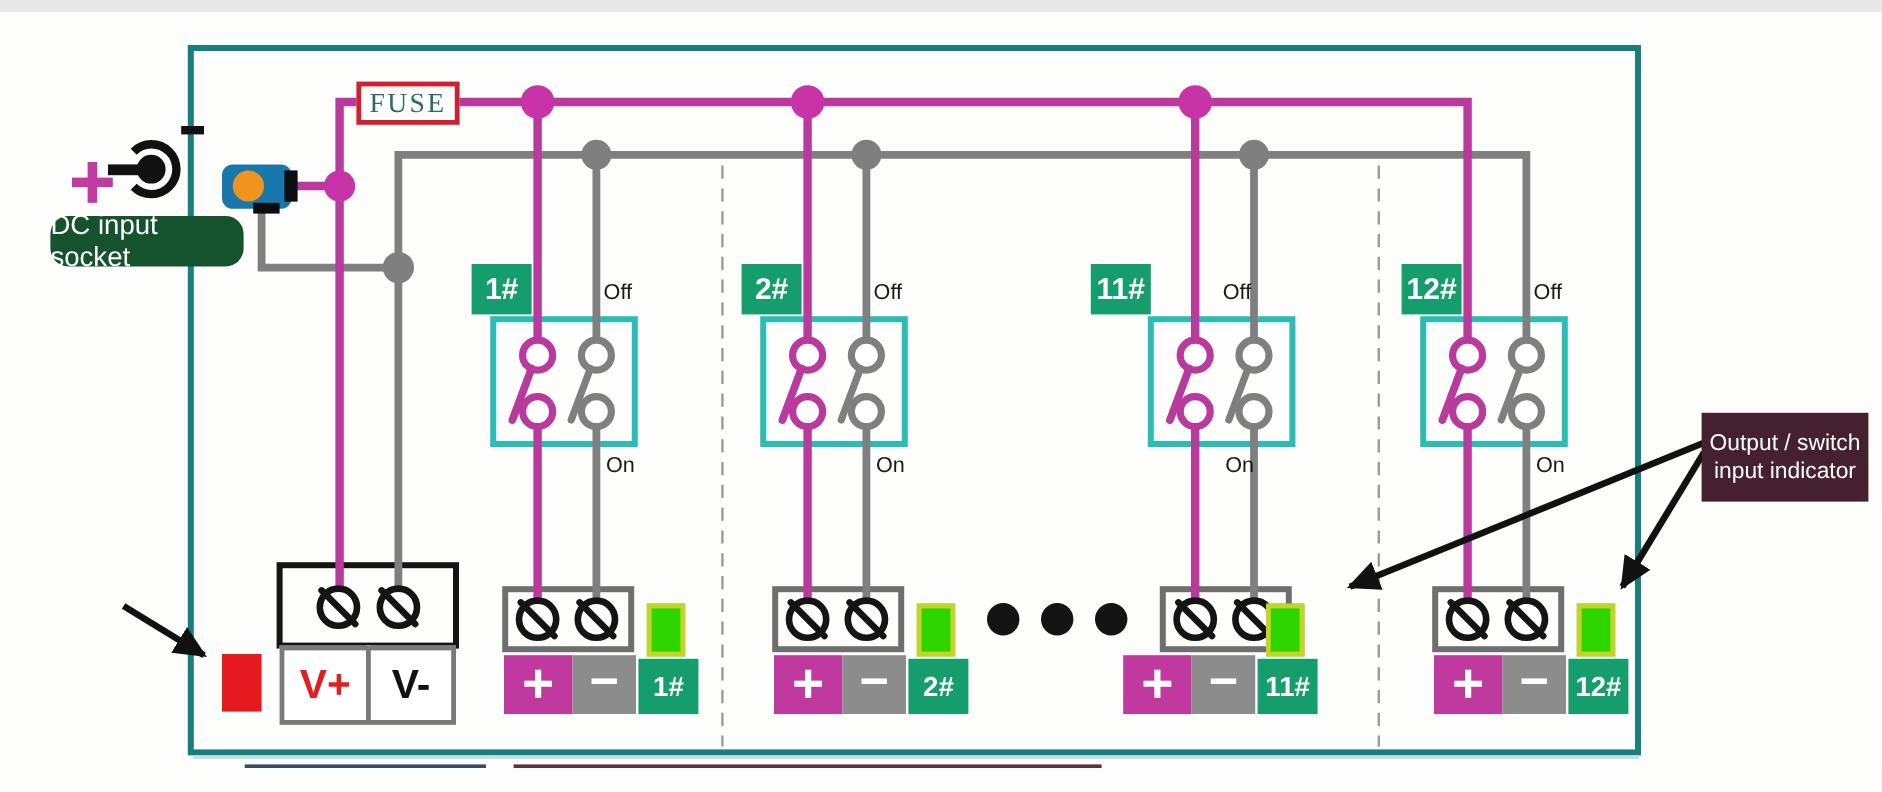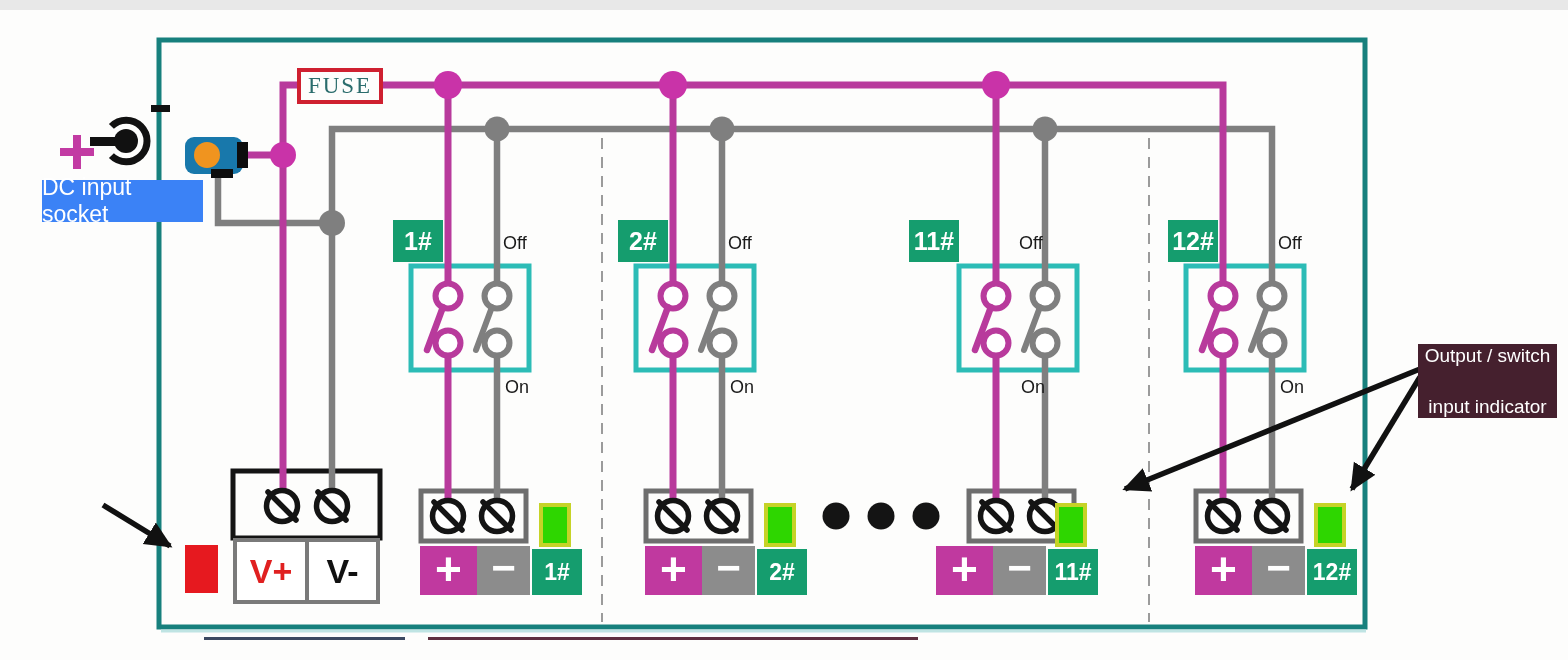--- a/index.html
+++ b/index.html
@@ -13,40 +13,40 @@
 
   
   .fuse-box{
     left:297px;top:58px;width:86px;height:36px;
     border:4px solid #cf2030;background:#fdfdfc;
     display:flex;align-items:center;justify-content:center;
     font-family:"Liberation Serif", serif;font-size:23px;color:#2a6c6c;letter-spacing:2px;
   }
   
   .dc-label{
-    left:42px;top:170px;width:161px;height:42px;background:#3b82f6;color:#fff;
-    display:flex;align-items:center;justify-content:center;font-size:23px;
+    left:42px;top:170px;width:161px;height:42px;background:#14532d;color:#fff;
+    display:flex;align-items:center;justify-content:center;font-size:23px;border-radius:15px;
   }
   .input-note{
     left:4px;top:452px;width:156px;text-align:center;color:#1a1a1a;
     font-size:19px;line-height:22px;
   }
   .red-indicator{left:185px;top:535px;width:33px;height:48px;background:#e6191f;}
 
   .vcell{
     top:528px;height:66px;background:#fff;border:4px solid #7a7a7a;
     display:flex;align-items:center;justify-content:center;
     font-weight:bold;font-size:34px;color:#111;
   }
   .vplus{left:233px;width:76px;color:#e02020;}
   .vminus{left:305px;width:75px;}
 
   .maroon-note{
     left:1418px;top:334px;width:139px;height:74px;background:#45202e;color:#fff;
-    display:flex;flex-direction:column;align-items:center;justify-content:space-between;
+    display:flex;flex-direction:column;align-items:center;justify-content:center;
     font-size:19px;line-height:23px;text-align:center;
   }
   .bottom-line-1{left:204px;top:627px;width:201px;height:3px;background:#3c4961;}
   .bottom-line-2{left:428px;top:627px;width:490px;height:3px;background:#5f3040;}
 
   
   .unit{position:absolute;top:0;width:200px;height:660px;}
   .sw-label{
     position:absolute;left:0;top:210px;width:50px;height:42px;background:#159d6e;
     color:#fff;font-weight:bold;font-size:25px;box-sizing:border-box;

